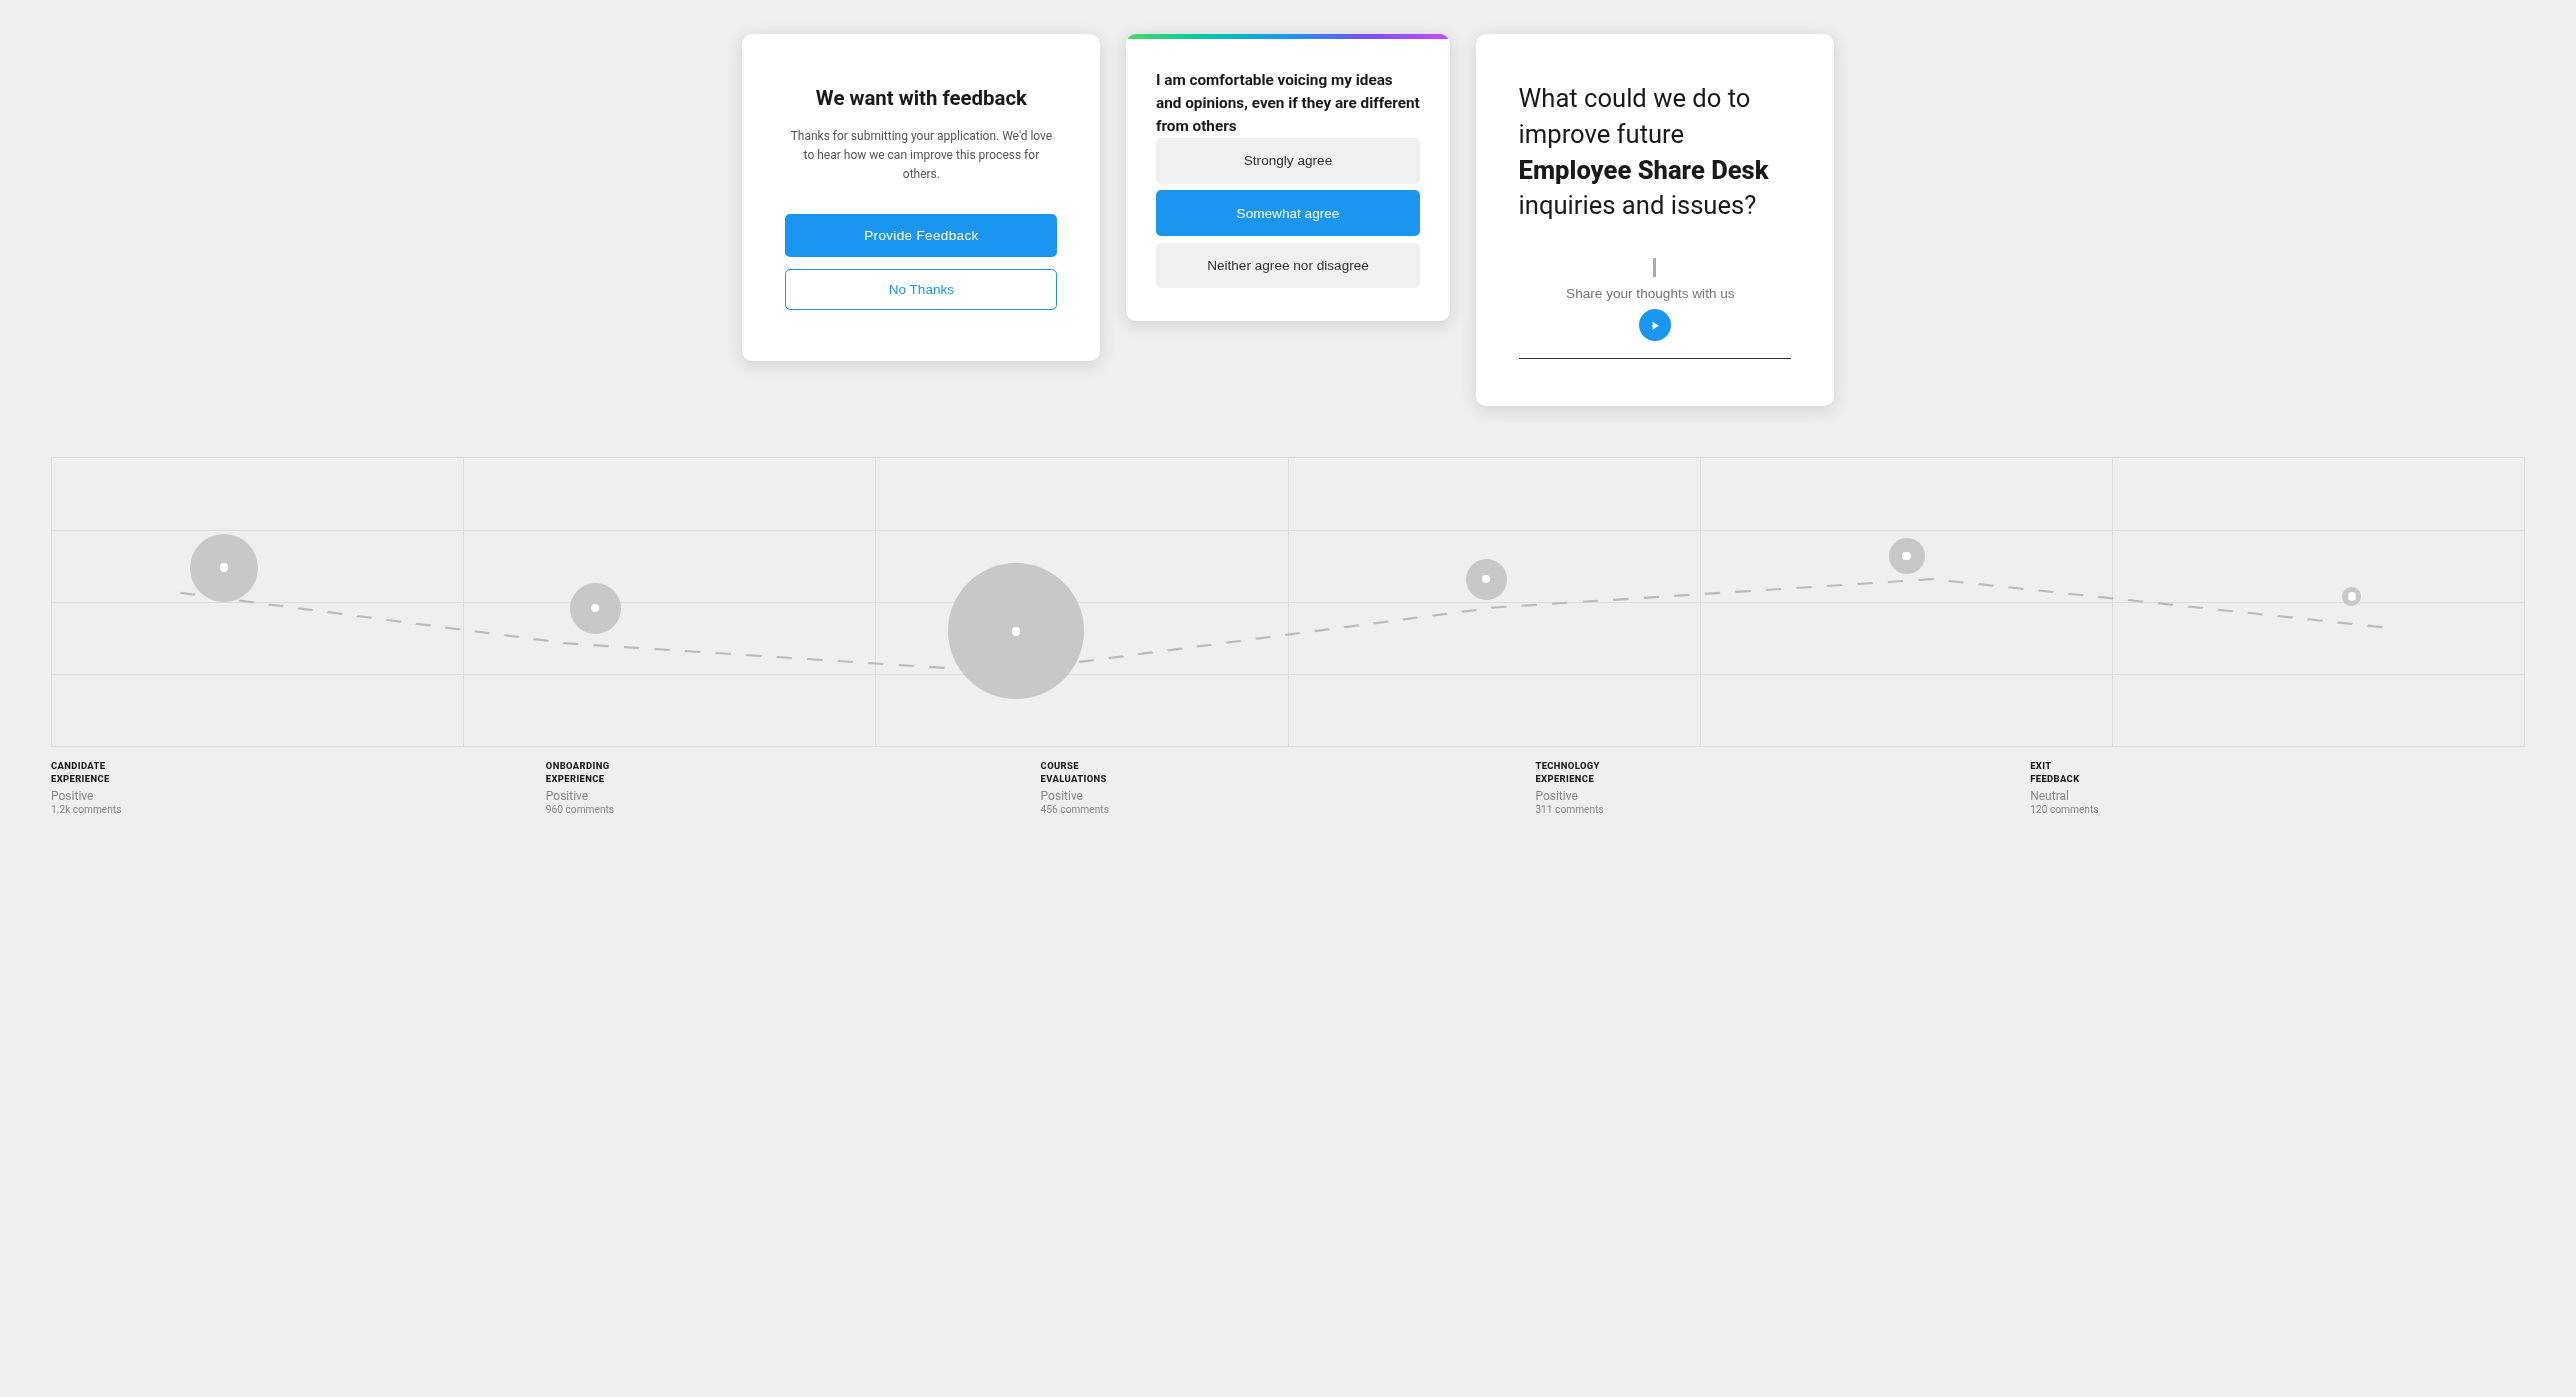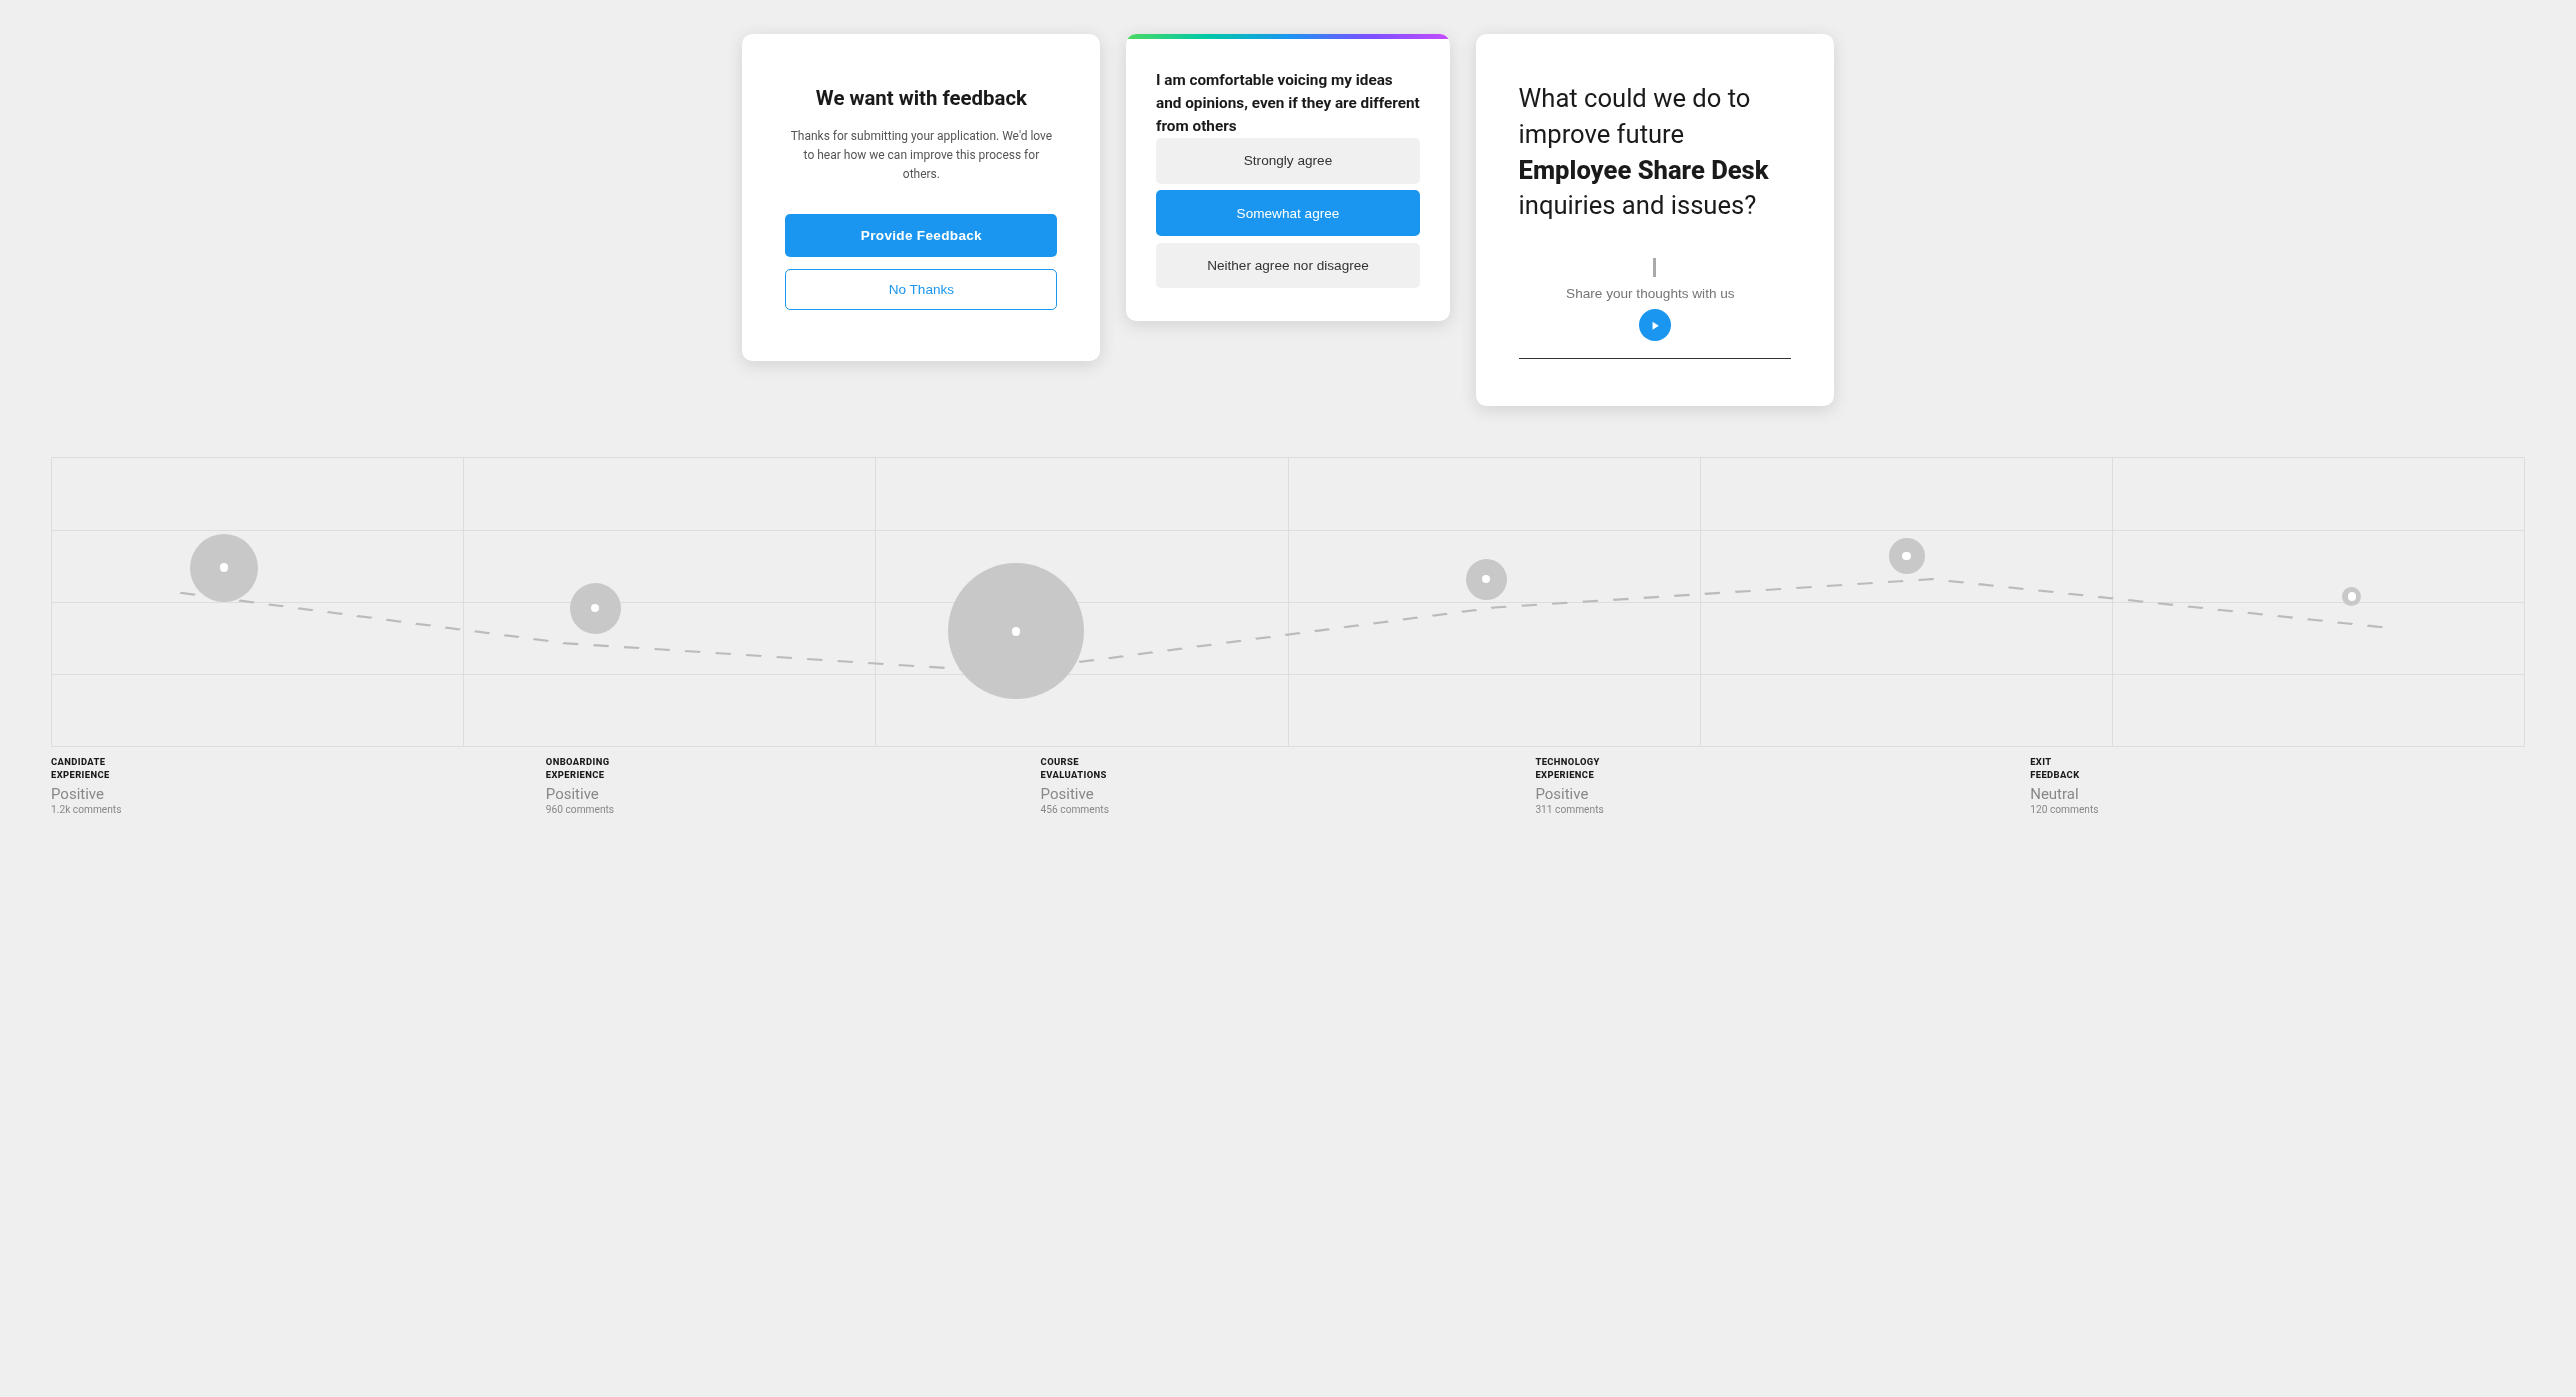--- a/index.html
+++ b/index.html
@@ -58,21 +58,21 @@
 
     .btn-primary {
       display: block;
       width: 100%;
       padding: 13.6px;
       background: #1a96f0;
       color: #fff;
       border: none;
       border-radius: 5.1px;
       font-size: 13.6px;
-      font-weight: 700;
+      font-weight: 400;
       cursor: pointer;
       margin-bottom: 12px;
       letter-spacing: 0.3px;
     }
 
     .btn-secondary {
       display: block;
       width: 100%;
       padding: 12px;
       background: #fff;
@@ -285,21 +285,21 @@
       font-size: 9.4px;
       font-weight: 800;
       color: #1a1a1a;
       text-transform: uppercase;
       letter-spacing: 0.4px;
       line-height: 1.4;
       margin-bottom: 3.4px;
     }
 
     .category-sentiment {
-      font-size: 15px;
+      font-size: 12px;
       color: #888;
       margin-bottom: 1.7px;
     }
 
     .category-comments {
       font-size: 10.2px;
       color: #888;
     }
   </style>
 </head>

